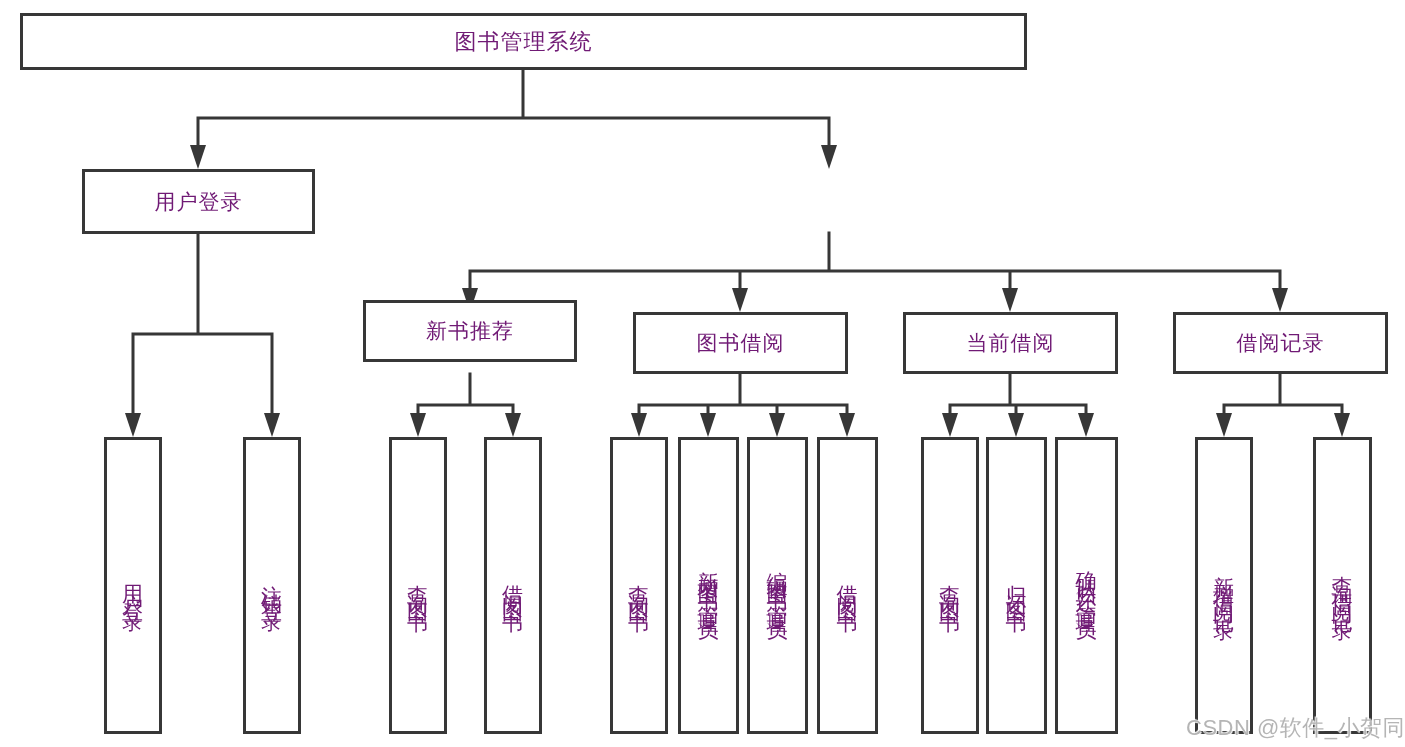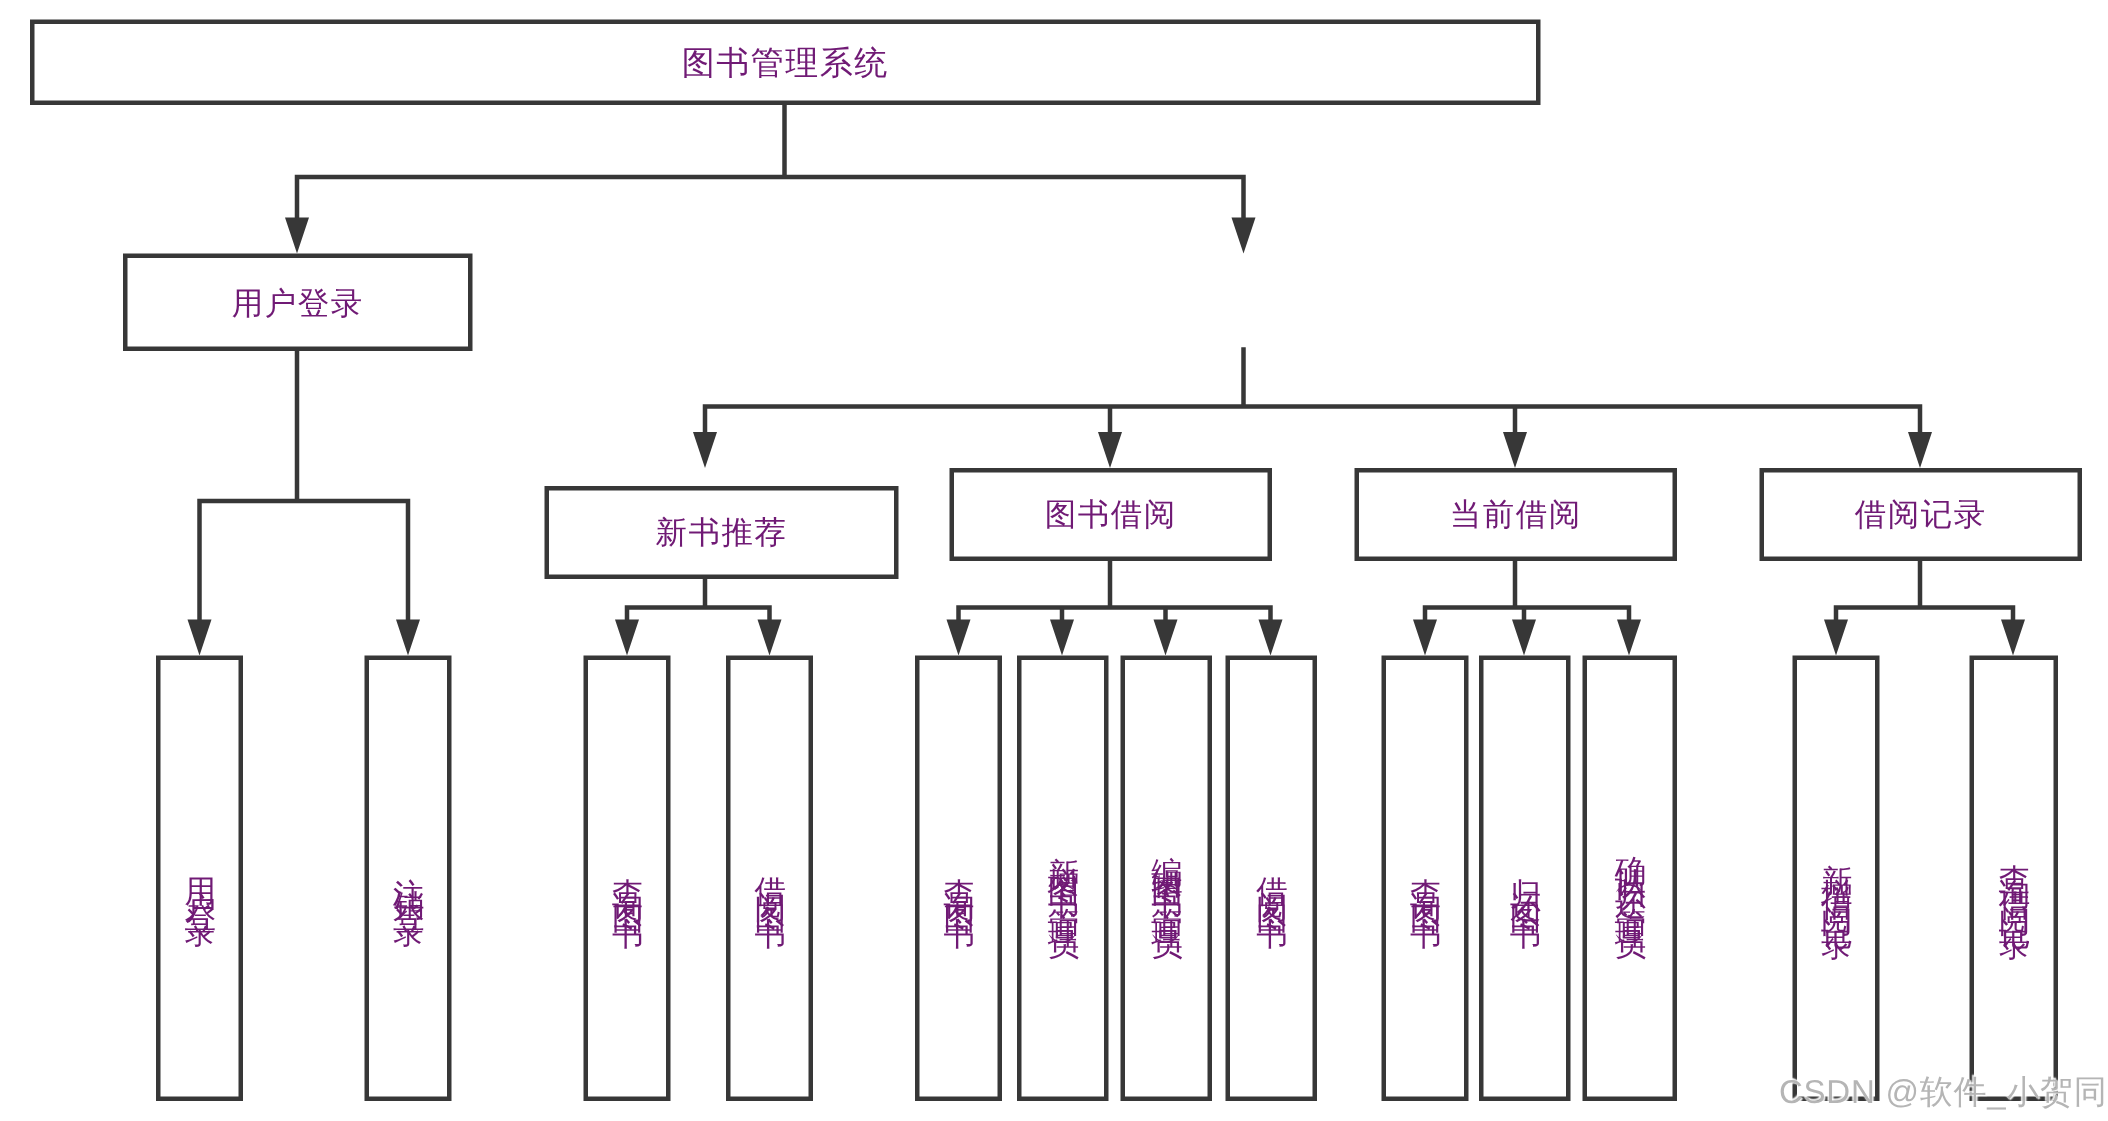--- a/index.html
+++ b/index.html
@@ -99,21 +99,21 @@
       M410,413 h16 l-8,24 z  M505,413 h16 l-8,24 z
       M631,413 h16 l-8,24 z  M700,413 h16 l-8,24 z  M769,413 h16 l-8,24 z  M839,413 h16 l-8,24 z
       M942,413 h16 l-8,24 z  M1008,413 h16 l-8,24 z  M1078,413 h16 l-8,24 z
       M1216,413 h16 l-8,24 z M1334,413 h16 l-8,24 z"></path>
   </svg>
 
   <div class="box root" style="left:20px; top:13px; width:1007px; height:57px;">图书管理系统</div>
 
   <div class="box" style="left:82px; top:169px; width:233px; height:65px;">用户登录</div>
 
-  <div class="box" style="left:363px; top:324px; width:236px; height:62px;">新书推荐</div>
+  <div class="box" style="left:363px; top:300px; width:214px; height:62px;">新书推荐</div>
   <div class="box" style="left:633px; top:312px; width:215px; height:62px;">图书借阅</div>
   <div class="box" style="left:903px; top:312px; width:215px; height:62px;">当前借阅</div>
   <div class="box" style="left:1173px; top:312px; width:215px; height:62px;">借阅记录</div>
 
   <div class="box leaf" style="left:104px; top:437px; width:58px; height:297px;">
     <span class="vtext">用户登录</span>
   </div>
   <div class="box leaf" style="left:243px; top:437px; width:58px; height:297px;">
     <span class="vtext">注销登录</span>
   </div>

